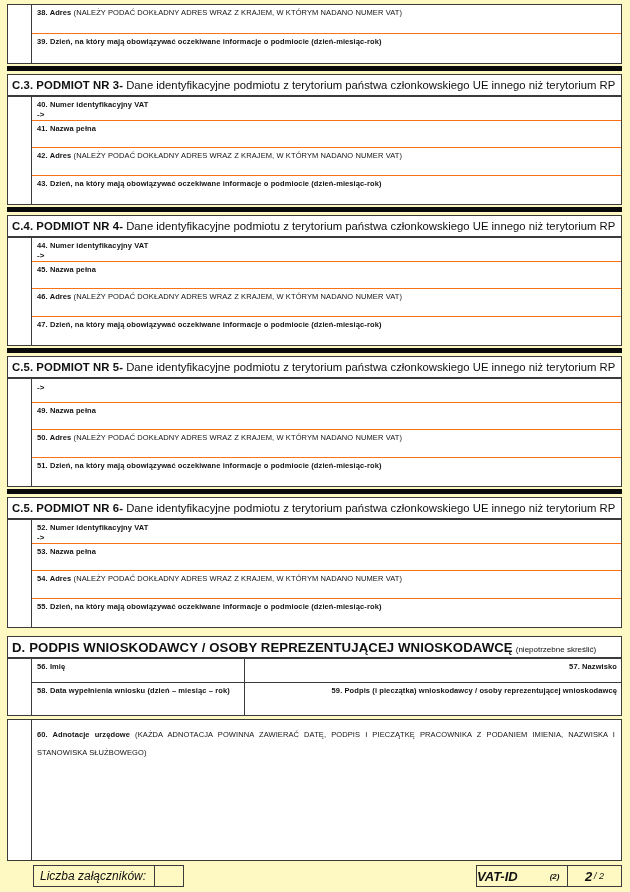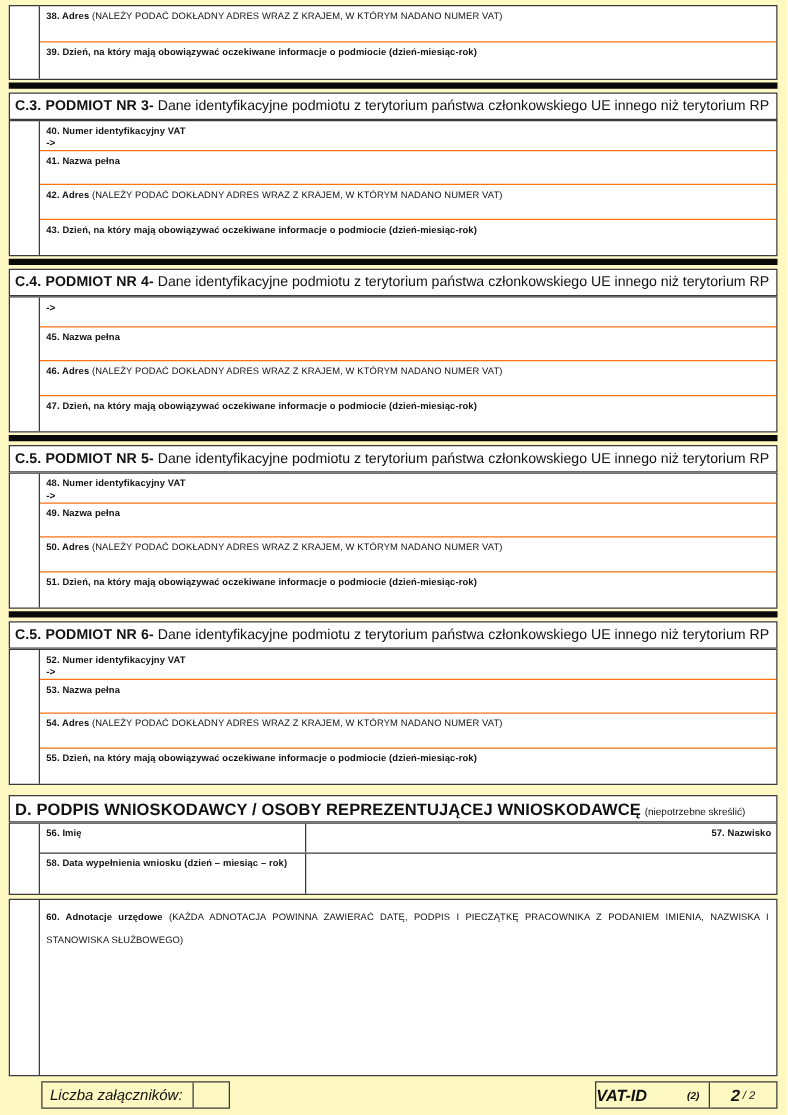--- a/index.html
+++ b/index.html
@@ -94,20 +94,21 @@
 
     <div class="bar"></div>
 
     <div class="box hdr">
       <span><b>C.4. PODMIOT NR 4-</b><span> Dane identyfikacyjne podmiotu z terytorium państwa członkowskiego UE innego niż terytorium RP</span></span>
     </div>
     <div class="box">
       <div class="stub"></div>
       <div class="rows">
         <div class="frow h24">
+          <div class="lbl">44. Numer identyfikacyjny VAT</div>
           <div class="arrow">-&gt;</div>
         </div>
         <div class="frow h27">
           <div class="lbl">45. Nazwa pełna</div>
         </div>
         <div class="frow h28">
           <div class="lbl"><b>46. Adres</b> <span class="hint">(NALEŻY PODAĆ DOKŁADNY ADRES WRAZ Z KRAJEM, W KTÓRYM NADANO NUMER VAT)</span></div>
         </div>
         <div class="frow h29">
           <div class="lbl">47. Dzień, na który mają obowiązywać oczekiwane informacje o podmiocie  (dzień-miesiąc-rok)</div>
@@ -117,21 +118,20 @@
 
     <div class="bar"></div>
 
     <div class="box hdr">
       <span><b>C.5. PODMIOT NR 5-</b><span> Dane identyfikacyjne podmiotu z terytorium państwa członkowskiego UE innego niż terytorium RP</span></span>
     </div>
     <div class="box">
       <div class="stub"></div>
       <div class="rows">
         <div class="frow h24">
-          <div class="lbl">48. Numer identyfikacyjny VAT</div>
           <div class="arrow">-&gt;</div>
         </div>
         <div class="frow h27">
           <div class="lbl">49. Nazwa pełna</div>
         </div>
         <div class="frow h28">
           <div class="lbl"><b>50. Adres</b> <span class="hint">(NALEŻY PODAĆ DOKŁADNY ADRES WRAZ Z KRAJEM, W KTÓRYM NADANO NUMER VAT)</span></div>
         </div>
         <div class="frow h29">
           <div class="lbl">51. Dzień, na który mają obowiązywać oczekiwane informacje o podmiocie  (dzień-miesiąc-rok)</div>
@@ -175,20 +175,23 @@
           <div class="dcol-l frow" style="border-top:none">
             <div class="lbl">56. Imię</div>
           </div>
           <div class="dcol-r frow" style="border-top:none">
             <div class="lbl">57. Nazwisko</div>
           </div>
         </div>
         <div class="drow-split h32">
           <div class="dcol-l frow" style="border-top:none">
             <div class="lbl">58. Data wypełnienia wniosku (dzień – miesiąc – rok)</div>
+          </div>
+          <div class="dcol-r frow" style="border-top:none">
+            <div class="lbl">59. Podpis (i pieczątka) wnioskodawcy / osoby reprezentującej wnioskodawcę</div>
           </div>
         </div>
       </div>
     </div>
 
     <div class="gap3"></div>
 
     <div class="box bigbox">
       <div class="stub"></div>
       <div class="rows">

